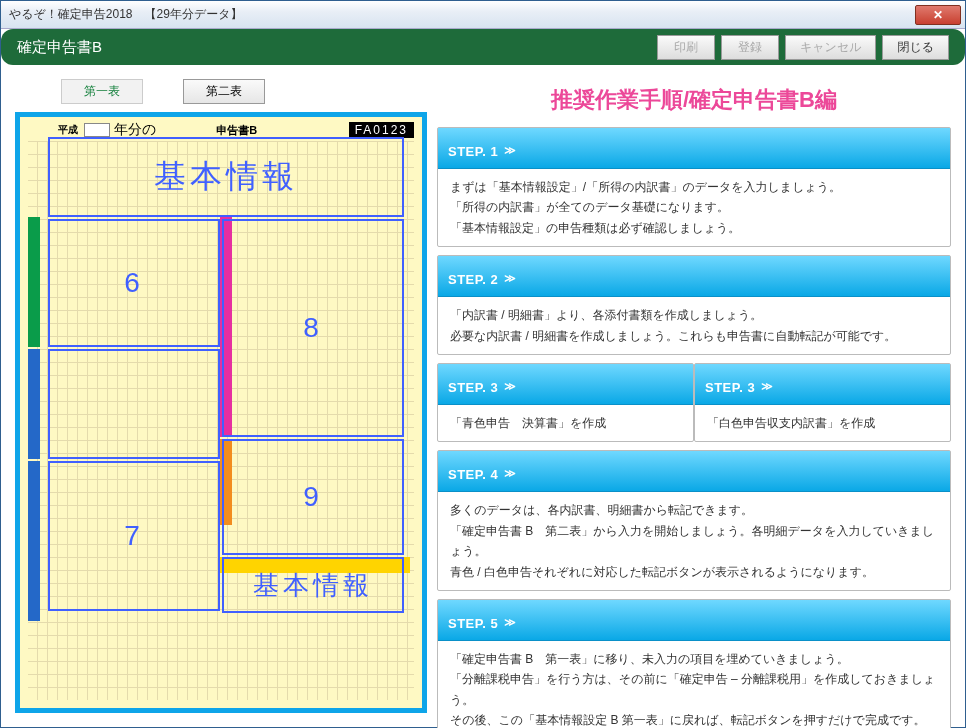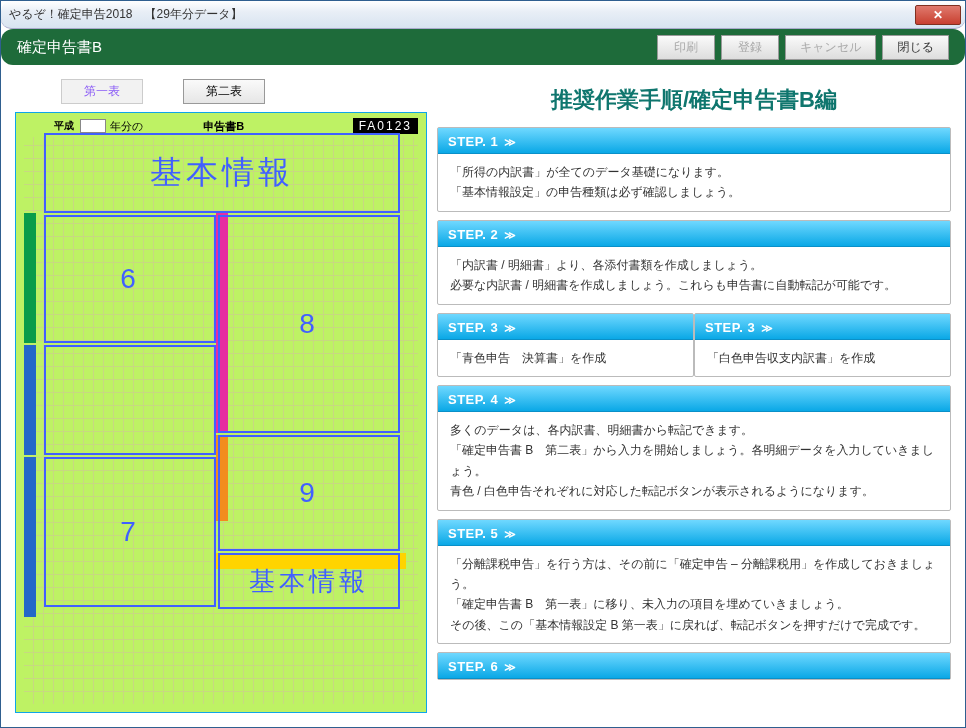--- a/index.html
+++ b/index.html
@@ -1,53 +1,53 @@
 <!DOCTYPE html>
 <html><head>
 <meta charset="utf-8">
 <style>
 * { margin: 0; padding: 0; box-sizing: border-box; }
 body { font-family: "Meiryo", "MS PGothic", sans-serif; background: #f0f0f0; font-size: 12px; }
 .window { width: 966px; height: 728px; background: #fff; border: 1px solid #2f5f8f; position: relative; }
-.titlebar { height: 28px; background: linear-gradient(#fff,#e8eef6 40%,#d8e4f0); display: flex; align-items: center; padding: 0 4px; border-bottom: 1px solid #aac; border-radius: 10px; }
+.titlebar { height: 28px; background: linear-gradient(#fff,#e8eef6 40%,#d8e4f0); display: flex; align-items: center; padding: 0 4px; border-bottom: 1px solid #aac; }
 .titlebar-text { font-size: 12px; color: #333; flex: 1; padding-left: 4px; }
 .close-btn { width: 46px; height: 20px; background: linear-gradient(#e07a6e,#c84030); border: 1px solid #803020; border-radius: 2px; display: flex; align-items: center; justify-content: center; color: #fff; font-weight: bold; cursor: pointer; }
 .toolbar { height: 36px; background: #1e6b3a; display: flex; align-items: center; padding: 0 16px; border-radius: 12px; }
 .toolbar-title { color: #fff; font-size: 15px; flex: 1; }
 .toolbar-btn { background: linear-gradient(#fafafa,#ddd); border: 1px solid #999; color: #333; padding: 3px 14px; margin-left: 6px; font-size: 12px; cursor: pointer; min-width: 58px; text-align:center; }
 .toolbar-btn.disabled { color: #aaa; cursor: default; }
 .content { display: flex; padding: 14px; gap: 10px; height: calc(100% - 64px); background: #fff; }
 .left-pane { width: 412px; display: flex; flex-direction: column; }
 .tabs { display: flex; gap: 40px; padding: 0 46px 8px; }
 .tab { padding: 3px 22px; font-size: 12px; border: 1px solid #999; background: linear-gradient(#fafafa,#e6e6e6); cursor: pointer; }
-.tab.inactive { color: #8b5cf6; background:#f2f2f2; border-color:#ccc;}
-.form-preview { flex: 1; border: 1px solid #0ea5e9; background: #bef264; position: relative; overflow: hidden; }
+.tab.inactive { color: #15803d; background:#f2f2f2; border-color:#ccc;}
+.form-preview { flex: 1; border: 5px solid #0ea5e9; background: #fef9c3; position: relative; overflow: hidden; }
 .form-header { position:absolute; top:4px; left:8px; right:8px; height:18px; display:flex; align-items:center; font-size:10px; }
 .form-header .heisei { margin-left:30px; font-weight:bold; }
 .form-header .nenbun { margin-left:6px; border:1px solid #888; width:26px; height:14px; display:inline-block; background:#fff;}
-.form-header .lbl { margin-left:4px; font-size:11px; }
+.form-header .lbl { margin-left:4px; font-size:14px; }
 .form-header .title { margin-left:60px; font-weight:bold; font-size:11px; }
 .form-header .code { margin-left:auto; background:#000; color:#fff; font-size:12px; padding:1px 6px; letter-spacing:2px;}
 .grid-bg { position:absolute; top:24px; left:8px; right:8px; bottom:8px; background:
  repeating-linear-gradient(0deg,transparent 0 12px,#d0c49a 12px 13px),
  repeating-linear-gradient(90deg,transparent 0 9px,#d0c49a 9px 10px);
  opacity:0.55;}
 .side-strip { position:absolute; width:12px; }
 .s-green { background:#0a9c4a; left:8px; top:100px; height:130px; }
 .s-blue1 { background:#2468c8; left:8px; top:232px; height:110px; }
 .s-blue2 { background:#2468c8; left:8px; top:344px; height:160px; }
 .s-pink { background:#e62ea0; left:200px; top:100px; height:220px; }
 .s-orange { background:#f28c1e; left:200px; top:322px; height:86px; }
 .s-yellow { position:absolute; left:200px; top:440px; width:190px; height:16px; background:#ffd400; }
 .overlay { position:absolute; border:2px solid #4060ff; color:#4060ff; font-size:32px; font-weight:500; display:flex; align-items:center; justify-content:center; pointer-events:none; letter-spacing:4px; }
 .ov-num { font-size:28px; }
 .right-pane { flex: 1; display: flex; flex-direction: column; gap:8px; }
-.main-heading { text-align:center; font-size:22px; font-weight:600; color:#0f766e; padding:6px 0 4px; }
+.main-heading { text-align:center; font-size:22px; font-weight:600; color:#ec4899; padding:6px 0 4px; }
 .step-box { border:1px solid #bbb; border-radius:2px; background:#fff; }
-.step-header { height:26px; background:linear-gradient(#6fd8ff,#0aa8e6); display:flex; align-items:flex-end; padding:4px 10px; color:#fff; font-size:13px; font-weight:600; letter-spacing:0.5px; border-bottom:1px solid #0a90c8;}
+.step-header { height:41px; background:linear-gradient(#6fd8ff,#0aa8e6); display:flex; align-items:flex-start; padding:16px 10px; color:#fff; font-size:13px; font-weight:600; letter-spacing:0.5px; border-bottom:1px solid #0a90c8;}
 .step-header .chev { margin-left:6px; font-size:11px; letter-spacing:-2px; }
 .step-body { padding:8px 12px; font-size:12px; line-height:1.7; color:#333; }
 .split-row { display:flex; }
 .split-row .step-box { flex:1; }
 .note { font-size:12px; }
 </style>
 </head>
 <body>
 
 <div class="window">
@@ -105,20 +105,21 @@
 
     <div class="right-pane">
       <div class="main-heading">推奨作業手順/確定申告書B編</div>
 
       <div class="step-box">
         <div class="step-header">
           <span>STEP. 1</span>
           <span class="chev">≫</span>
         </div>
         <div class="step-body">
+          <div>まずは「基本情報設定」/「所得の内訳書」のデータを入力しましょう。</div>
           <div>「所得の内訳書」が全てのデータ基礎になります。</div>
           <div>「基本情報設定」の申告種類は必ず確認しましょう。</div>
         </div>
       </div>
 
       <div class="step-box">
         <div class="step-header">
           <span>STEP. 2</span>
           <span class="chev">≫</span>
         </div>
@@ -156,22 +157,22 @@
           <div>青色 / 白色申告それぞれに対応した転記ボタンが表示されるようになります。</div>
         </div>
       </div>
 
       <div class="step-box">
         <div class="step-header">
           <span>STEP. 5</span>
           <span class="chev">≫</span>
         </div>
         <div class="step-body">
+          <div>「確定申告書 B　第一表」に移り、未入力の項目を埋めていきましょう。</div>
           <div>「分離課税申告」を行う方は、その前に「確定申告 – 分離課税用」を作成しておきましょう。</div>
-          <div>「確定申告書 B　第一表」に移り、未入力の項目を埋めていきましょう。</div>
           <div>その後、この「基本情報設定 B 第一表」に戻れば、転記ボタンを押すだけで完成です。</div>
         </div>
       </div>
 
       <div class="step-box">
         <div class="step-header">
           <span>STEP. 6</span>
           <span class="chev">≫</span>
         </div>
 

